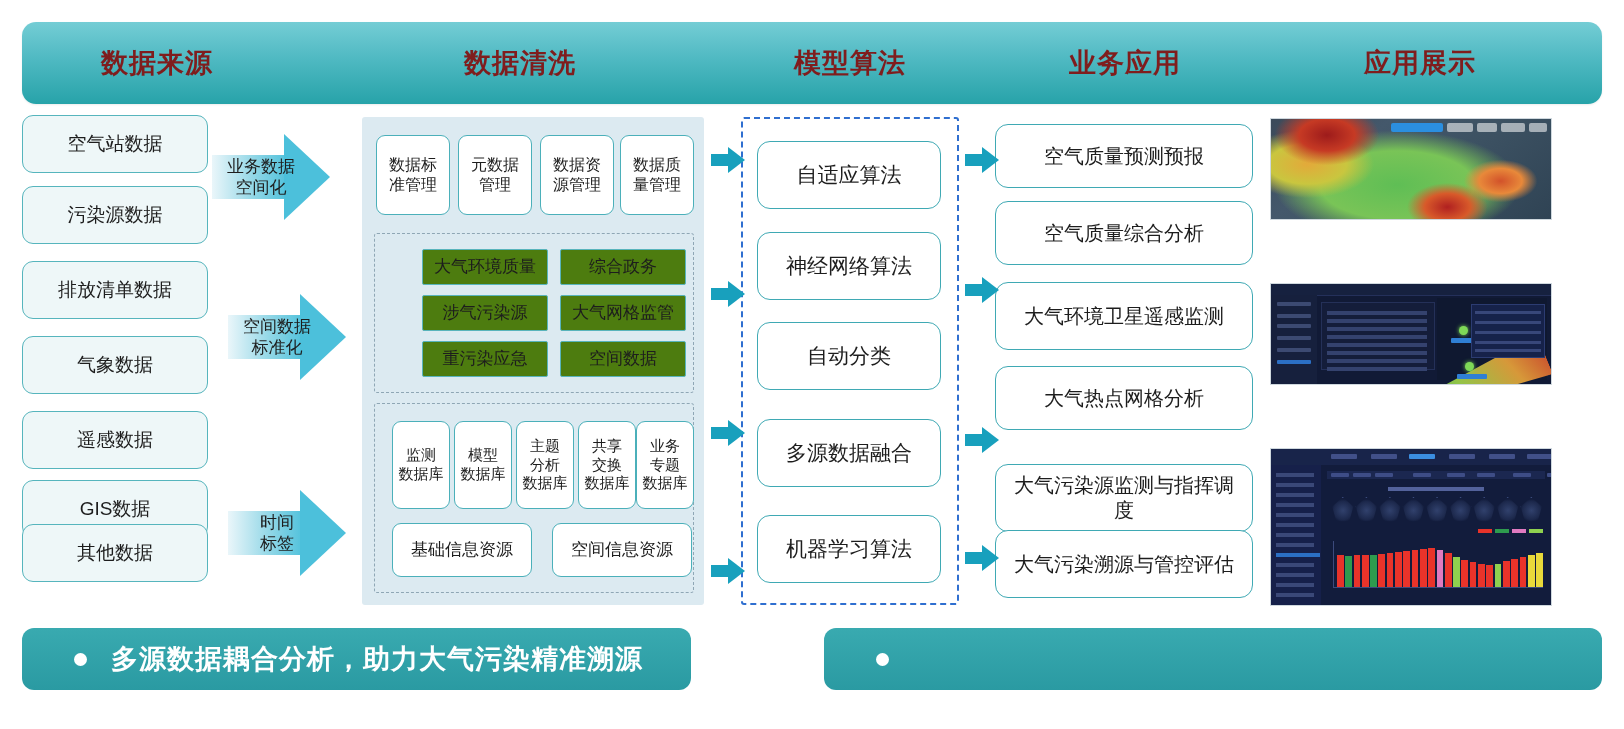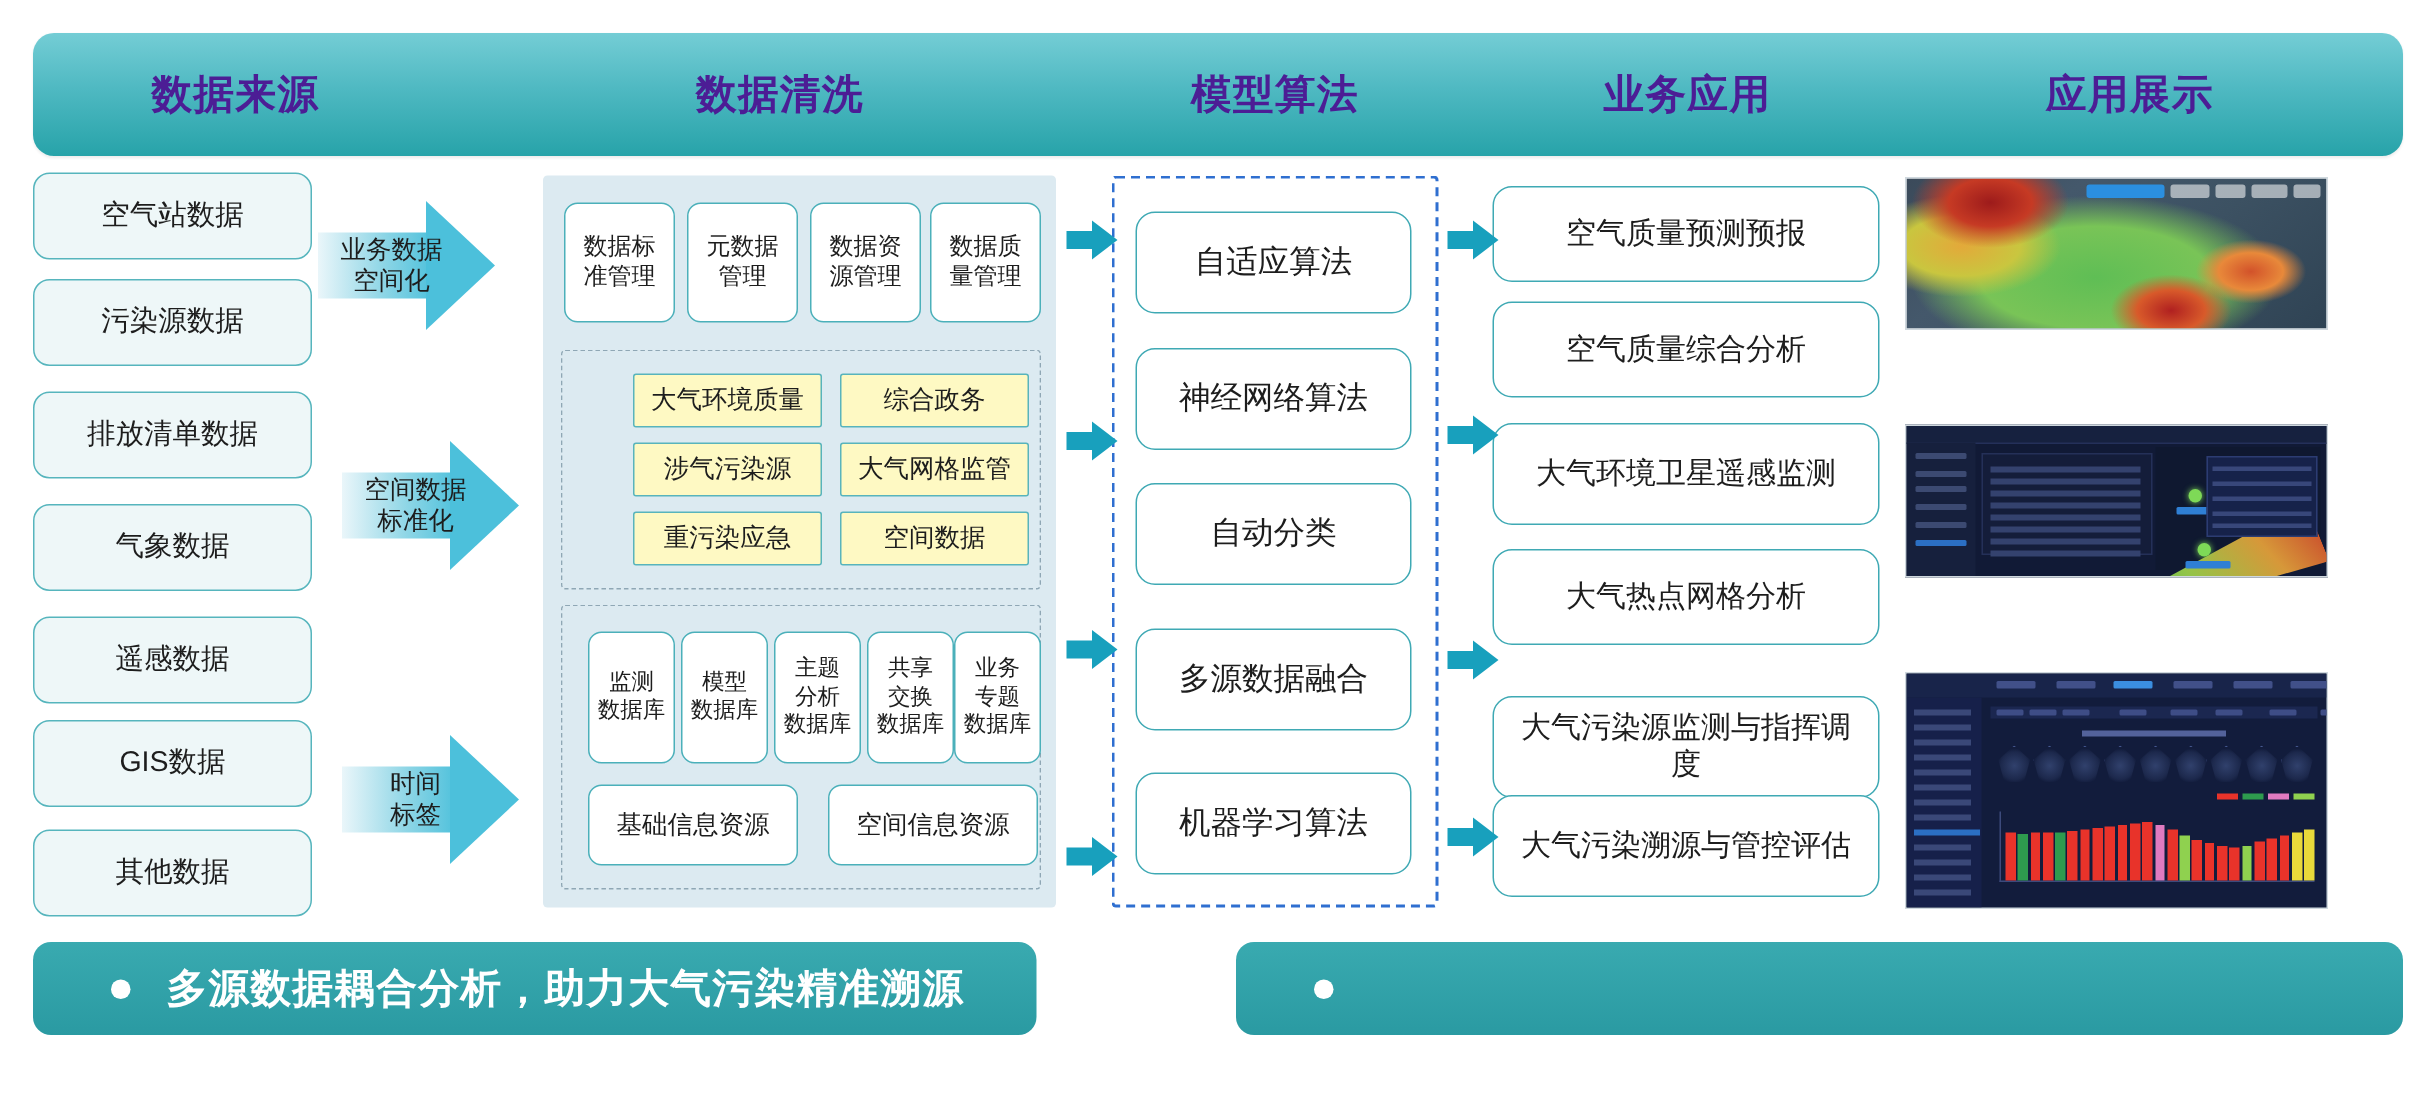--- a/index.html
+++ b/index.html
@@ -23,21 +23,21 @@
     width: 1580px;
     height: 82px;
     border-radius: 14px;
     background: linear-gradient(180deg, #74cdd5 0%, #4fb9c2 45%, #27a3a9 100%);
     box-shadow: 0 1px 2px rgba(0,0,0,.08);
   }
   .header-title {
     position: absolute;
     top: 50%;
     transform: translateY(-50%);
-    color: #4c1d95;
+    color: #7f1d1d;
     font-size: 27px;
     font-weight: bold;
     letter-spacing: 1px;
     white-space: nowrap;
     text-align: center;
   }
 
   
   .rbox {
     position: absolute;
@@ -146,21 +146,21 @@
   .clean-box {
     border: 1.6px solid #4bb0ba;
     border-radius: 9px;
     font-size: 16px;
     background: #ffffff;
   }
   .clean-sq {
     border: 1.6px solid #58b4bc;
     border-radius: 2px;
     font-size: 17px;
-    background: #fef9c3;
+    background: #4d7c0f;
   }
   .db-box {
     border: 1.6px solid #4bb0ba;
     border-radius: 9px;
     font-size: 15px;
     background: #ffffff;
   }
 
   
   #algo-dashed {
@@ -339,21 +339,21 @@
     <div class="header-title" style="left:1275px; width:290px; top:63px;">应用展示</div>
   </div>
 
 <div id="data-sources">
     <div class="rbox src-box" style="top:115px;">空气站数据</div>
     <div class="rbox src-box" style="top:186px;">污染源数据</div>
     <div class="rbox src-box" style="top:261px;">排放清单数据</div>
     <div class="rbox src-box" style="top:336px;">气象数据</div>
     <div class="rbox src-box" style="top:411px;">遥感数据</div>
     <div class="rbox src-box" style="top:480px;">GIS数据</div>
-    <div class="rbox src-box" style="top:553px;">其他数据</div>
+    <div class="rbox src-box" style="top:524px;">其他数据</div>
   </div>
 
 <div id="transform-arrows">
     <div class="big-arrow" style="left:212px; top:134px;">
       <div class="shaft"></div>
       <div class="head"></div>
       <div class="alabel">业务数据
 空间化</div>
     </div>
     <div class="big-arrow" style="left:228px; top:294px;">

